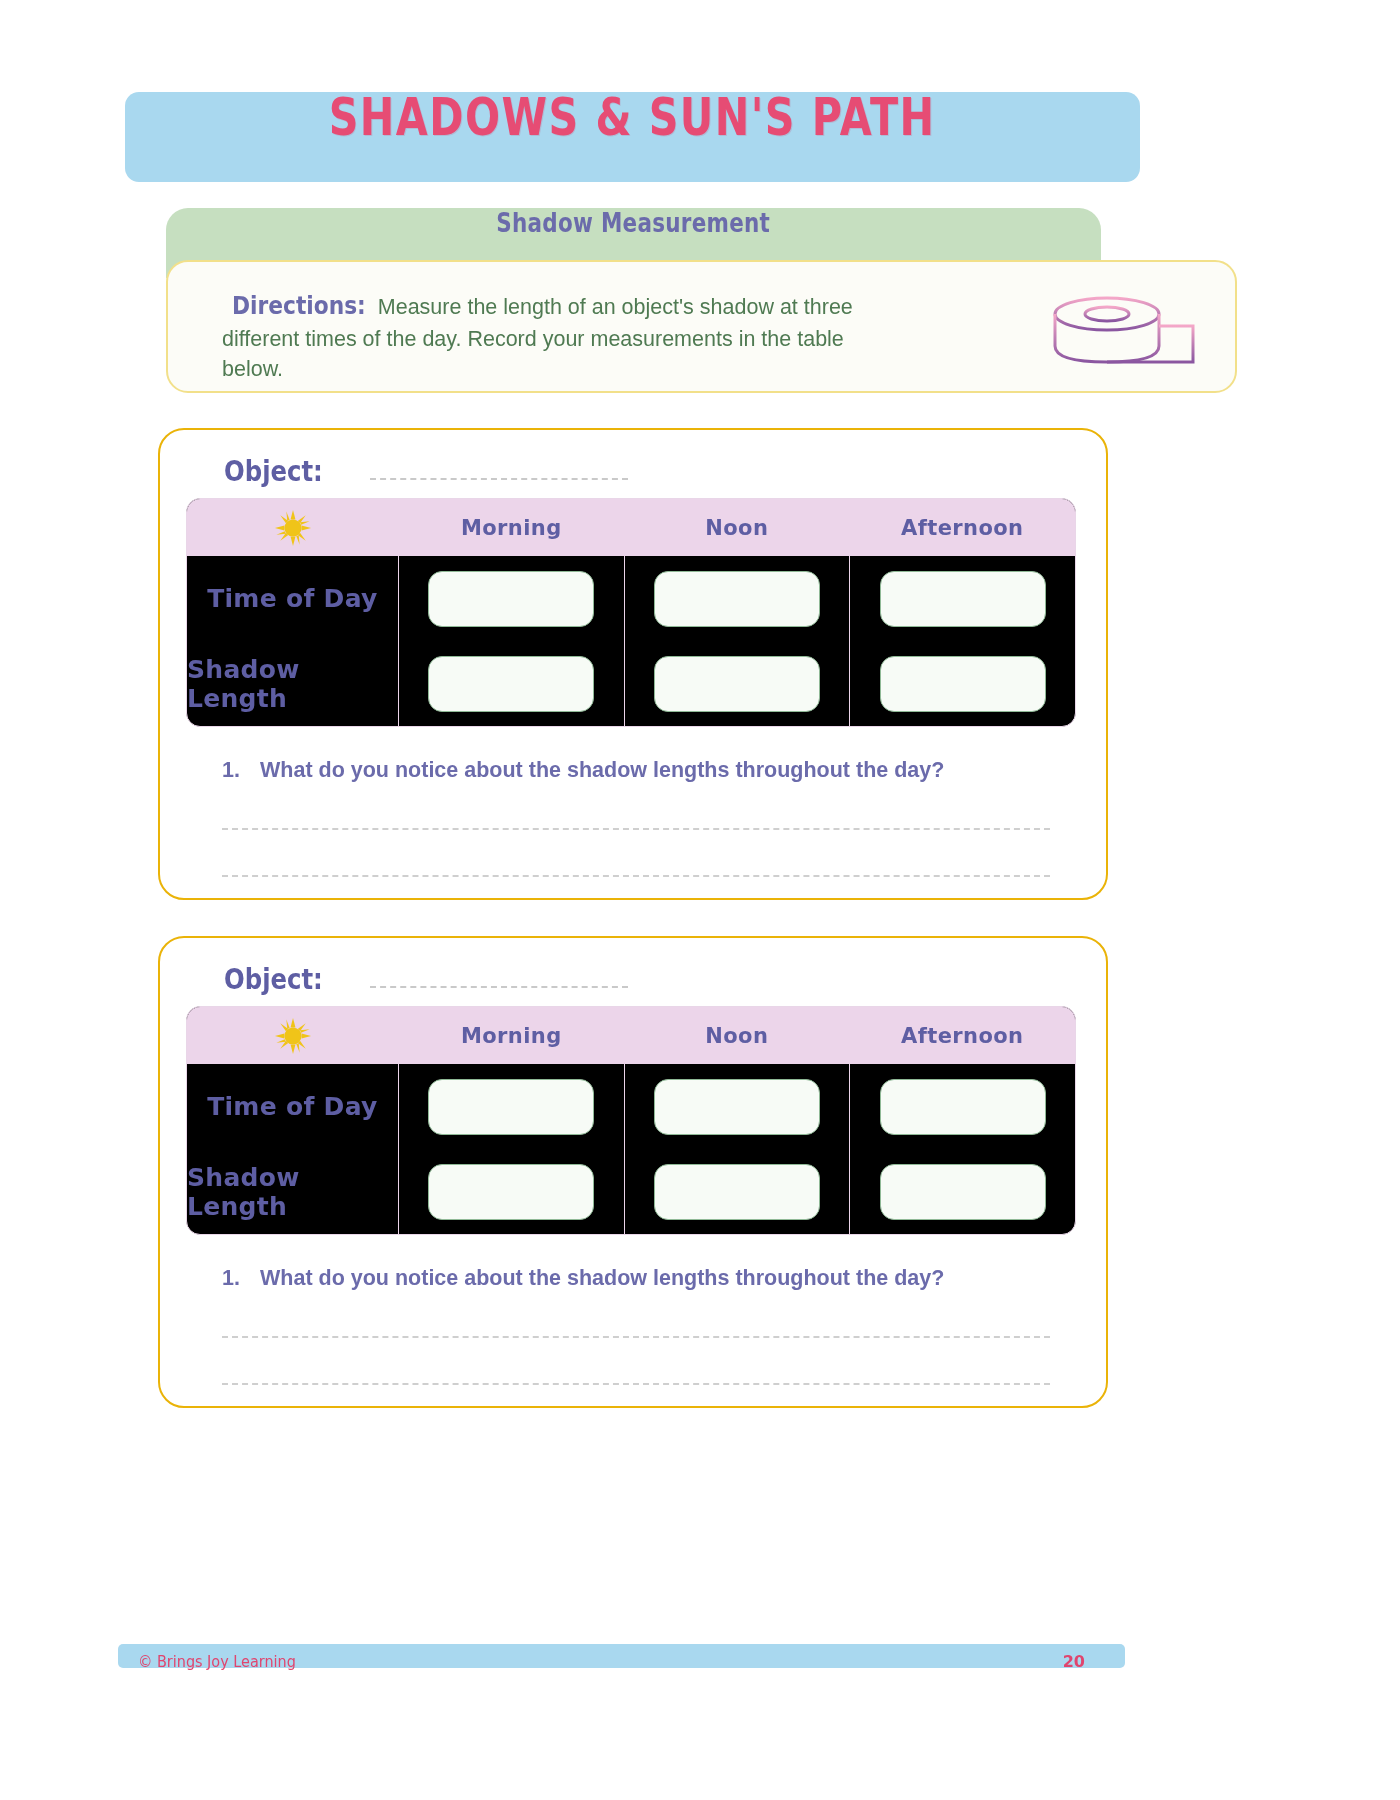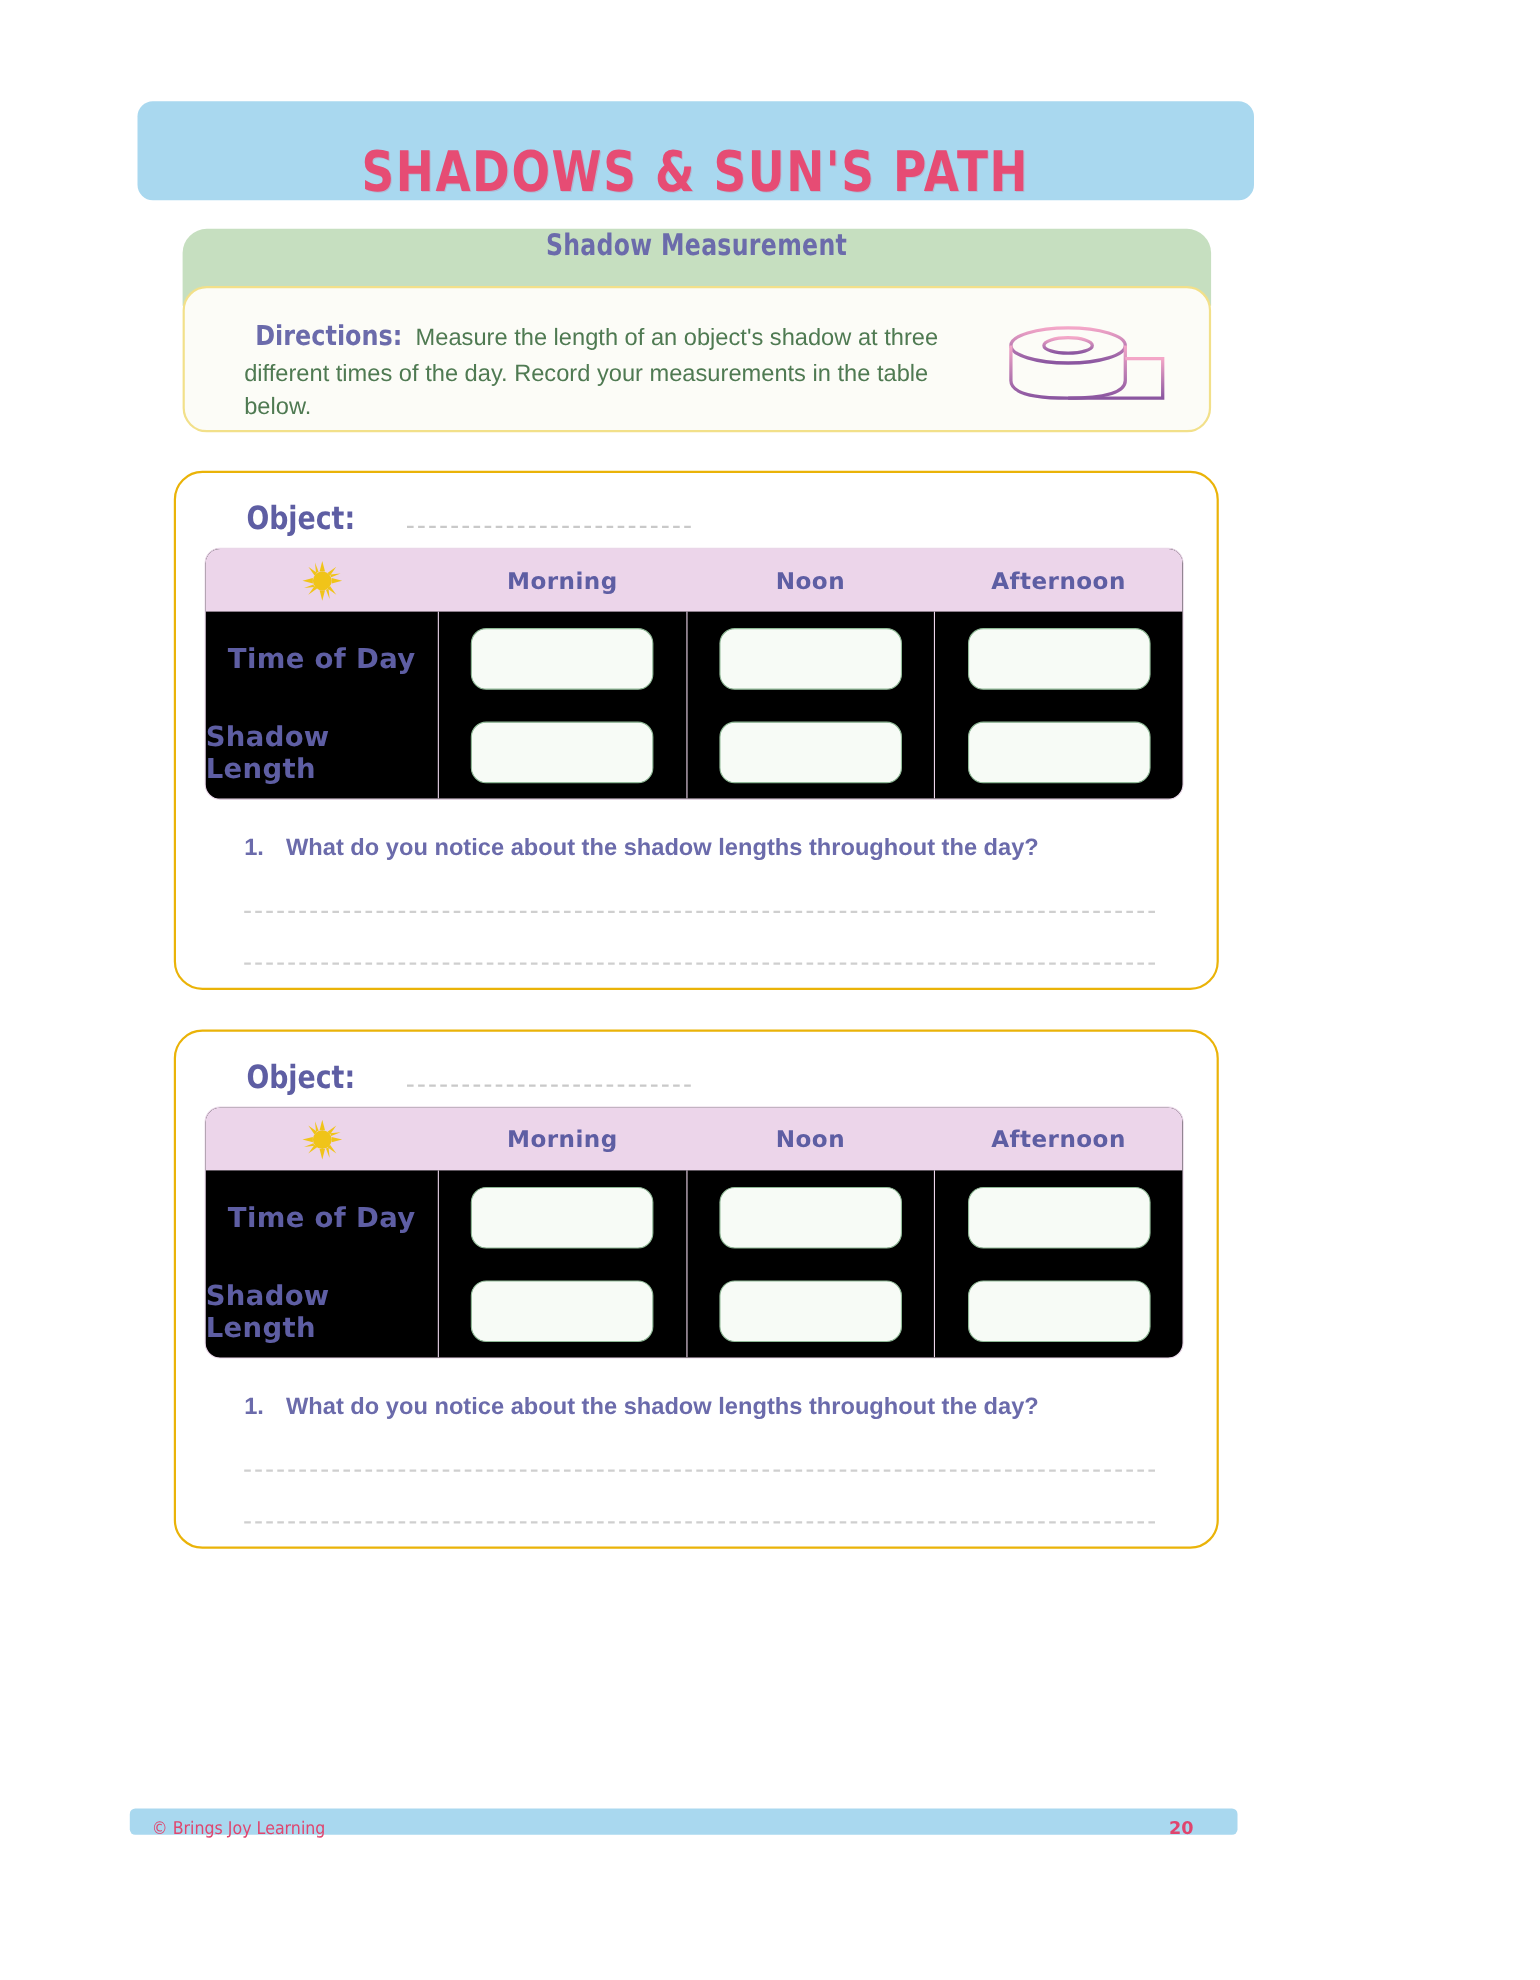--- a/index.html
+++ b/index.html
@@ -25,21 +25,21 @@
   
   .title-banner {
     position: absolute;
     left: 125px;
     top: 92px;
     width: 1015px;
     height: 90px;
     background: #a9d8ef;
     border-radius: 14px;
     display: flex;
-    align-items: flex-end;
+    align-items: flex-start;
     justify-content: center;
   }
   .title-text {
     font-family: "DejaVu Sans", sans-serif;
     font-weight: bold;
     font-size: 43px;
     letter-spacing: 1.5px;
     color: #e64c74;
     text-transform: uppercase;
     transform: scaleY(1.18) scaleX(0.96);
@@ -70,21 +70,21 @@
     font-weight: bold;
     font-size: 25px;
     color: #6b6bab;
     transform: scaleX(0.86) scaleY(1.08);
     letter-spacing: 0.3px;
   }
   .dir-body {
     position: absolute;
     left: 0;
     top: 52px;
-    width: 935px;
+    width: 1071px;
     height: 133px;
     background: #fcfcf7;
     border: 2px solid #f2e08a;
     border-radius: 22px;
     box-sizing: border-box;
   }
   .dir-text {
     position: absolute;
     left: 54px;
     top: 26px;

